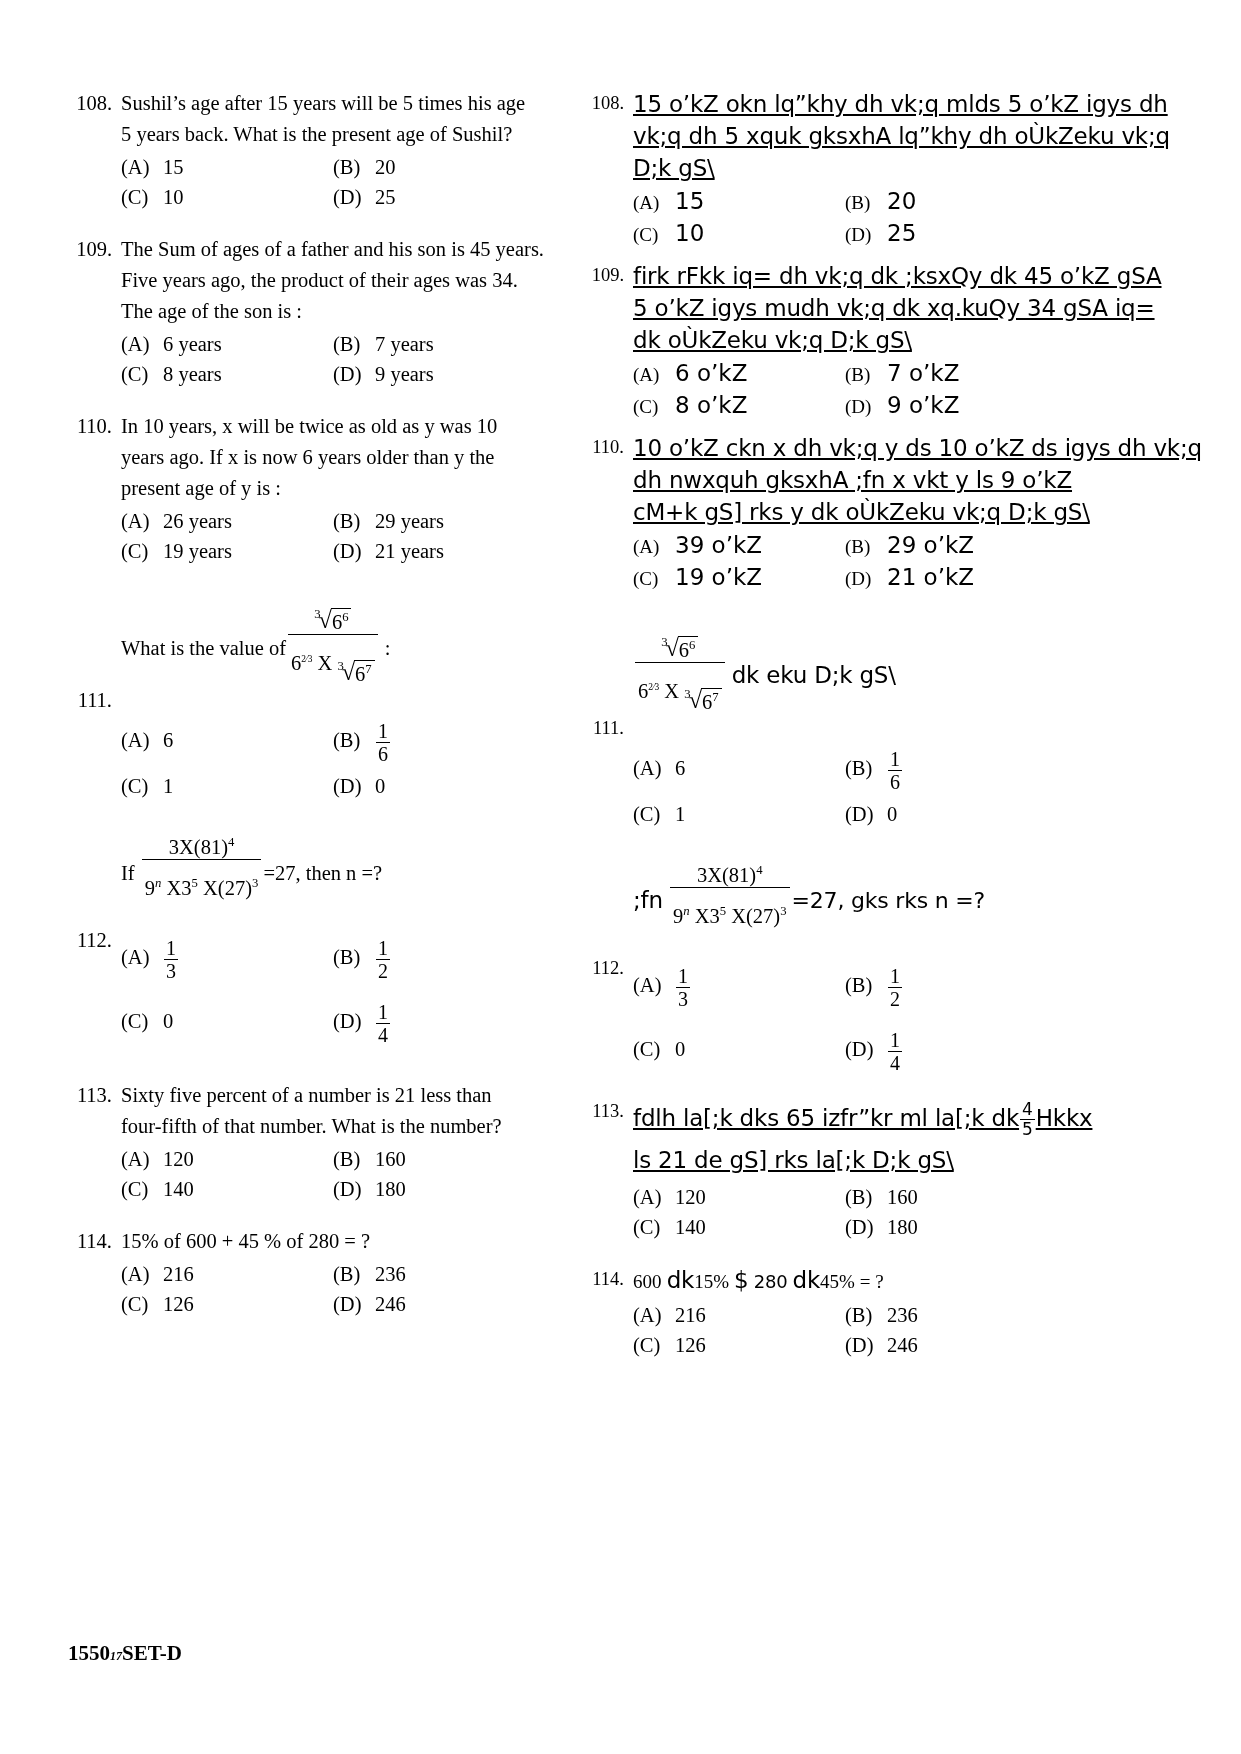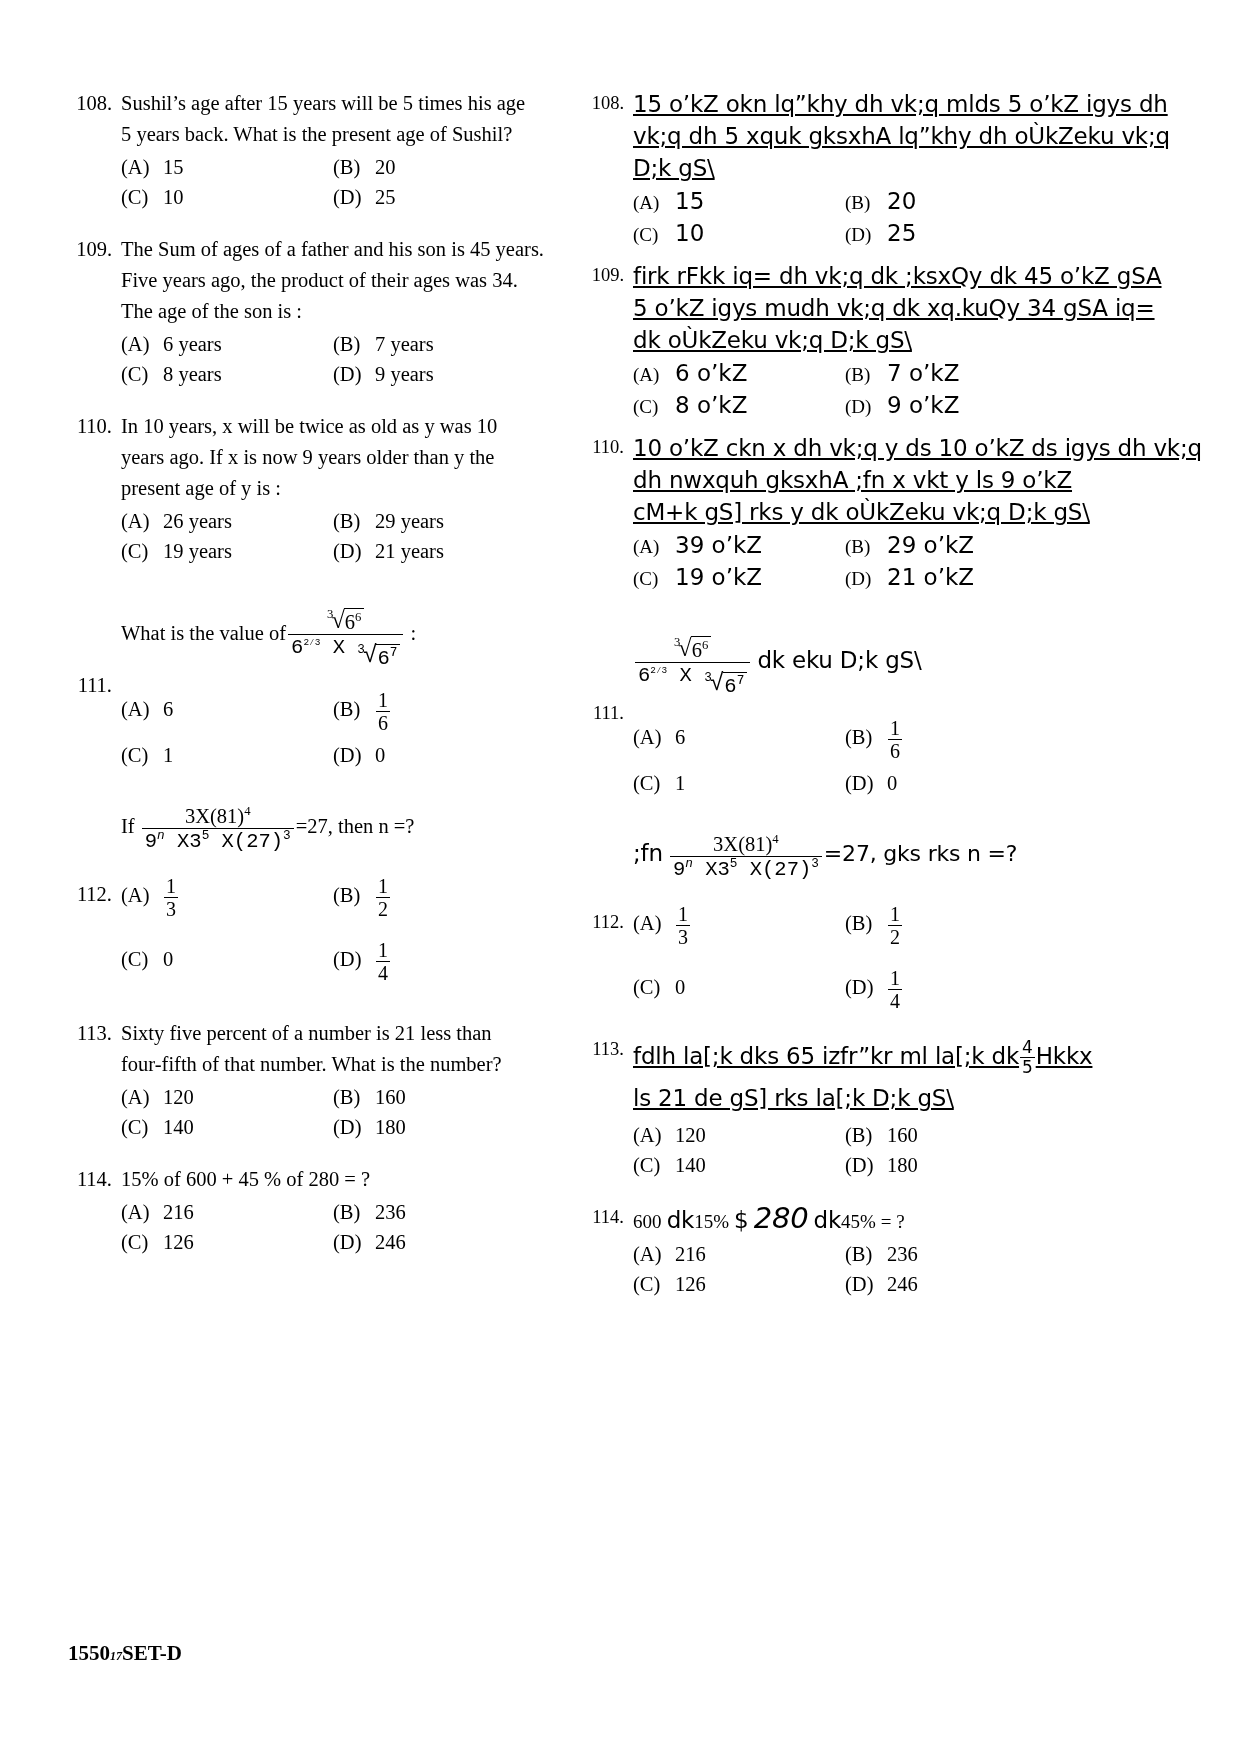--- a/index.html
+++ b/index.html
@@ -80,21 +80,21 @@
   
   .frac {
     display:inline-flex;
     flex-direction:column;
     align-items:center;
     vertical-align:middle;
     margin:0 2px;
     font-family:"Liberation Serif", serif;
   }
   .frac .num { padding:0 3px; line-height:1.12; }
-  .frac .den { padding:0 3px; line-height:1.12; border-top:1.2px solid #000;font-family:Liberation Mono, monospace; }
+  .frac .den { padding:16px 3px; line-height:1.12; border-top:1.2px solid #000; }
   .radical { display:inline-flex; align-items:flex-start; }
   .radical .idx { font-size:0.62em; line-height:1; position:relative; top:0px; margin-right:-2px;}
   .radical .sign { font-size:1.18em; line-height:1; }
   .radical .rad-body {
     border-top:1.1px solid #000;
     padding:1px 3px 0 1px;
     margin-left:-1px;
   }
   sup.s { font-size:0.62em; vertical-align:super; }
   .ital { font-style:italic; }
@@ -194,21 +194,21 @@
       </div>
     </div>
 
     <div class="spacer-md"></div>
 
     <div class="q">
       <div class="q-row">
         <div class="q-num">110.</div>
         <div class="q-body">
           <div class="q-text">In 10 years, x will be twice as old as y was 10</div>
-          <div class="q-text">years ago. If x is now 9 years older than y the</div>
+          <div class="q-text">years ago. If x is now 6 years older than y the</div>
           <div class="q-text">present age of y is :</div>
           <div class="opts">
             <div class="opt-row">
               <div class="opt opt-a">
                 <span class="lbl">(A)</span>
                 <span class="val">26 years</span>
               </div>
               <div class="opt">
                 <span class="lbl">(B)</span>
                 <span class="val">29 years</span>
@@ -637,21 +637,21 @@
     <div class="spacer-md"></div>
 
     <div class="q">
       <div class="q-row">
         <div class="q-num">114.</div>
         <div class="q-body">
           <div class="q-text" style="white-space:nowrap;">
             <span style="font-size:19px;">600</span>
             <span class="hi" style="font-size:23px;">dk</span><span style="font-size:19px;">15%</span>
             <span class="hi" style="font-size:23px;">$</span>
-            <span class="hi" style="font-size:29px;font-style:italic;">280</span>
+            <span class="hi" style="font-size:18px;">280</span>
             <span class="hi" style="font-size:23px;">dk</span><span style="font-size:19px;">45</span><span style="font-size:19px;">% = ?</span>
           </div>
           <div class="opts">
             <div class="opt-row">
               <div class="opt opt-a">
                 <span class="lbl">(A)</span>
                 <span class="val">216</span>
               </div>
               <div class="opt">
                 <span class="lbl">(B)</span>

